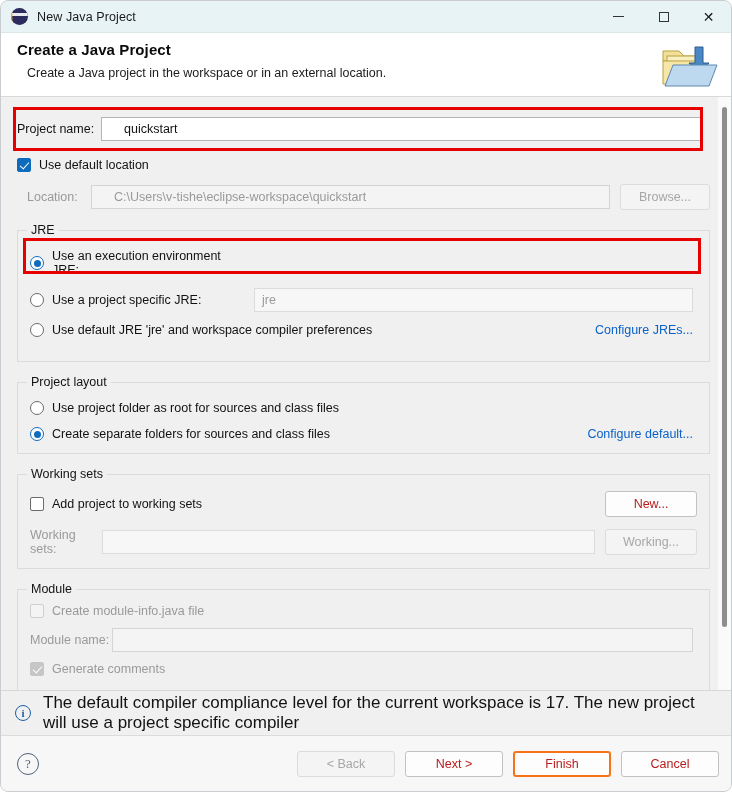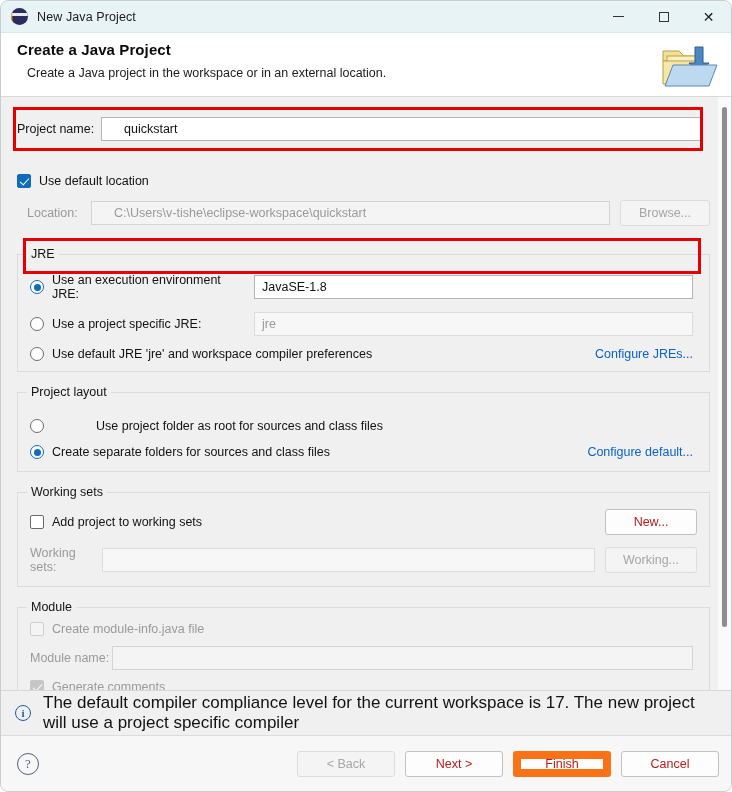--- a/index.html
+++ b/index.html
@@ -125,21 +125,21 @@
   .combo.dis { background: #f7f7f7; border-color: #dcdcdc; color: #9a9a9a; }
 
   .btn {
     height: 26px; min-width: 92px;
     border: 1px solid #c2c2c2; border-radius: 3px;
     background: #fdfdfd; font-size: 12.5px; color: #b91c1c;
     display: flex; align-items: center; justify-content: center;
     font-family: "Liberation Sans", sans-serif;
   }
   .btn.dis { color: #a6a6a6; background: #f4f4f4; border-color: #dcdcdc; }
-  .btn.default { border: 8px solid #f97316; text-align: right; }
+  .btn.default { border: 2px solid #f97316; text-align: right; }
 
   .cb {
     width: 14px; height: 14px; flex: none;
     border: 1px solid #6b6b6b; background: #fff; border-radius: 2px;
     position: relative;
   }
   .cb.on { background: #0f6cbd; border-color: #0f6cbd; }
   .cb.on::after {
     content: ""; position: absolute; left: 4px; top: 1px;
     width: 4px; height: 8px;
@@ -262,58 +262,57 @@
   </div>
 
   <div class="body-area">
     <div class="content">
 
       <div class="row" style="margin-top:10px;">
         <span class="lbl" style="width:80px;">Project name:</span>
         <div class="txt" style="flex:1 1 auto; margin-left:4px; margin-right:8px;" placeholder="">quickstart</div>
       </div>
 
-      <div class="row" style="margin-top:33px; gap:8px;">
+      <div class="row" style="margin-top:17px; gap:8px;">
         <span class="cb on"></span>
         <span class="lbl">Use default location</span>
       </div>
 
       <div class="row" style="margin-top:12px;">
         <span class="lbl dim" style="width:64px; margin-left:10px;">Location:</span>
         <div class="txt dis" style="flex:1 1 auto; margin-right:10px;">C:\Users\v-tishe\eclipse-workspace\quickstart</div>
         <div class="btn dis" style="min-width:90px;">Browse...</div>
       </div>
 
-      <div class="group" style="margin-top:28px; padding-bottom:10px;">
+      <div class="group" style="margin-top:20px; padding-bottom:24px;">
         <span class="group-title">JRE</span>
 
         <div class="row" style="margin-top:4px;">
           <span class="rb on"></span>
           <span class="lbl" style="margin-left:8px; width:196px;">Use an execution environment JRE:</span>
-          <div class="combo" style="flex:1 1 auto; margin-left:6px; margin-right:4px;">JavaSE-1.8</div>
         </div>
 
         <div class="row" style="margin-top:11px;">
           <span class="rb"></span>
           <span class="lbl" style="margin-left:8px; width:196px;">Use a project specific JRE:</span>
           <div class="combo dis" style="flex:1 1 auto; margin-left:6px; margin-right:4px;">jre</div>
         </div>
 
         <div class="row" style="margin-top:11px;">
           <span class="rb"></span>
           <span class="lbl" style="margin-left:8px;">Use default JRE 'jre' and workspace compiler preferences</span>
           <span style="flex:1 1 auto;"></span>
           <span class="link" style="margin-right:4px;">Configure JREs...</span>
         </div>
       </div>
 
       <div class="group" style="margin-top:20px; padding-bottom:12px;">
         <span class="group-title">Project layout</span>
 
-        <div class="row" style="margin-top:12px;gap:44px;">
+        <div class="row" style="margin-top:4px;">
           <span class="rb"></span>
           <span class="lbl" style="margin-left:8px;">Use project folder as root for sources and class files</span>
         </div>
 
         <div class="row" style="margin-top:12px;">
           <span class="rb on"></span>
           <span class="lbl" style="margin-left:8px;">Create separate folders for sources and class files</span>
           <span style="flex:1 1 auto;"></span>
           <span class="link" style="margin-right:4px;">Configure default...</span>
         </div>

